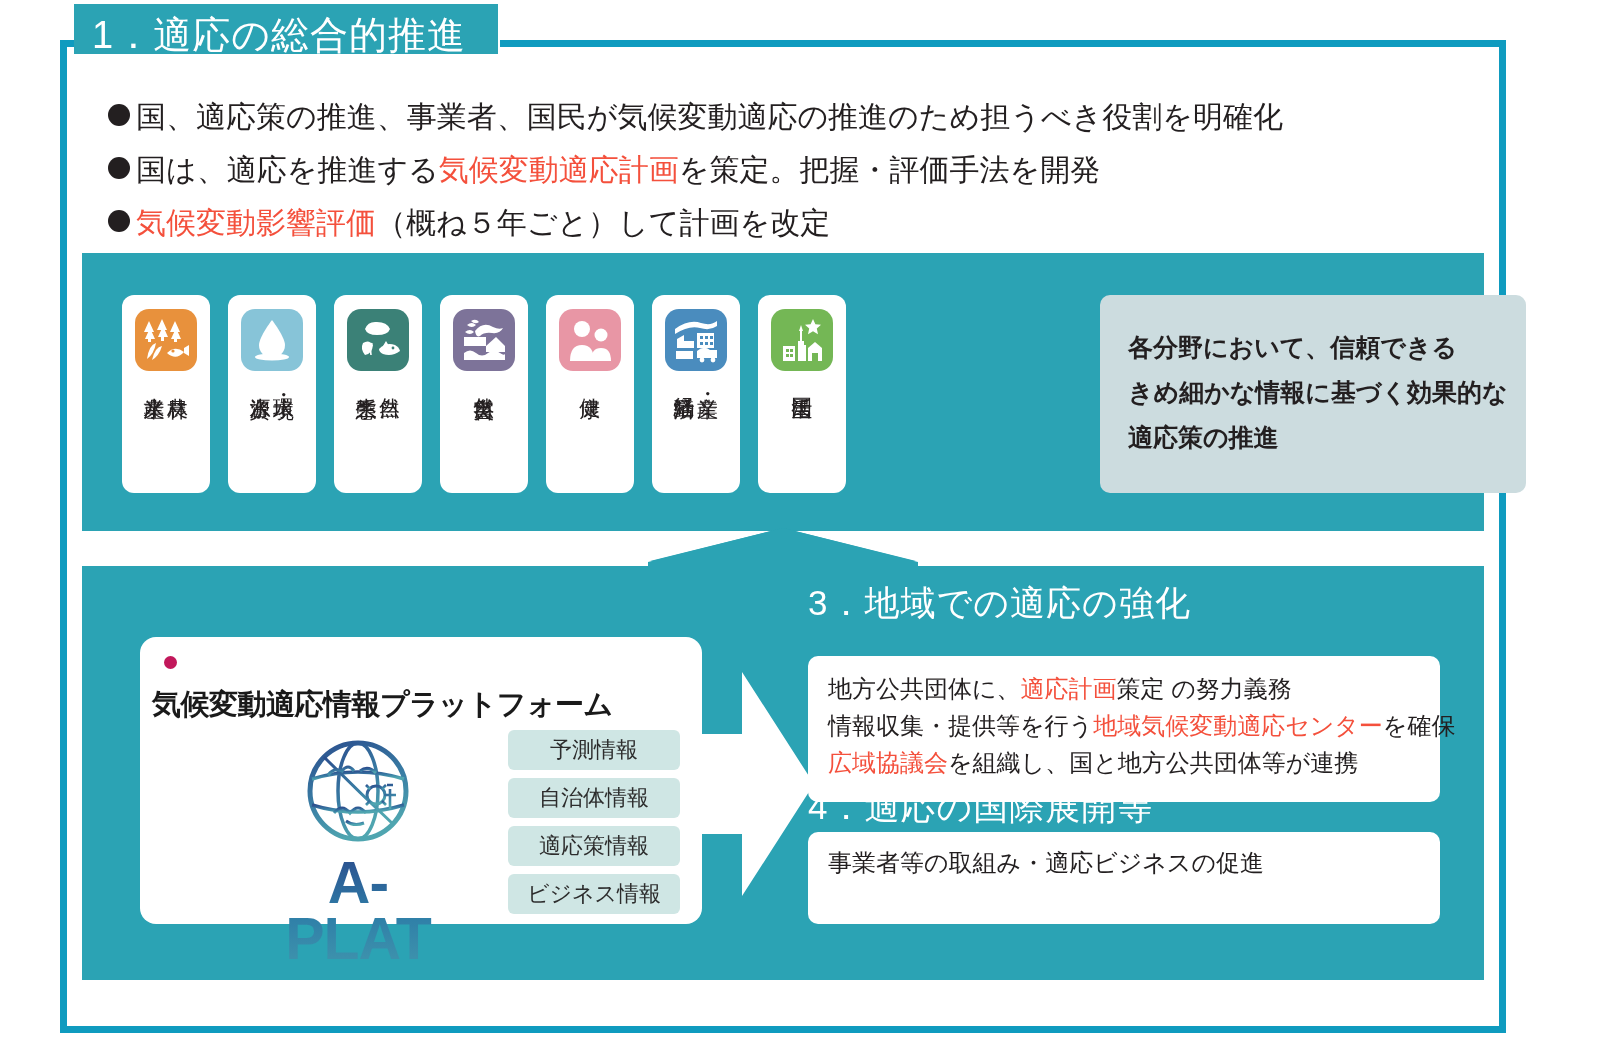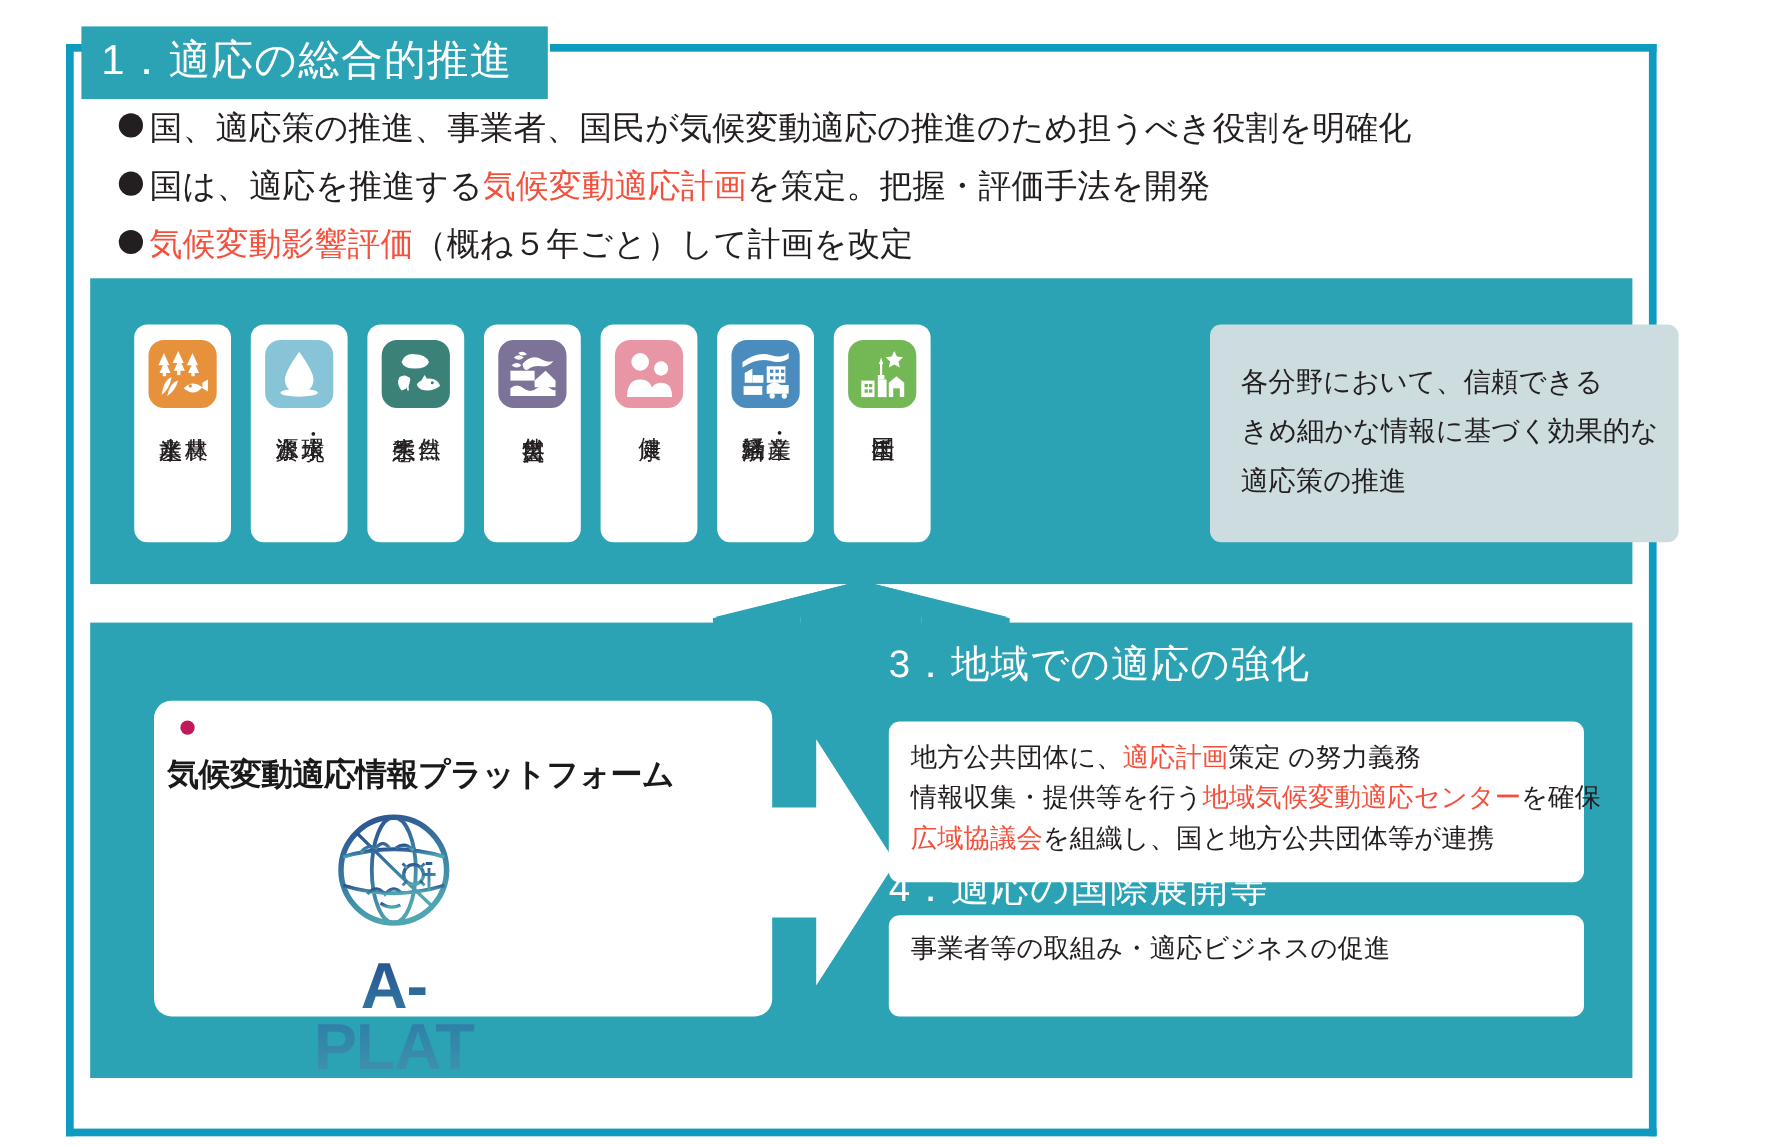--- a/index.html
+++ b/index.html
@@ -44,23 +44,23 @@
     top: 40px;
     width: 1006px;
     height: 7px;
     background: #0f9bbf;
   }
 
   
   .sec1-title {
     position: absolute;
     left: 74px;
-    top: 24px;
+    top: 4px;
     width: 424px;
-    height: 66px;
+    height: 50px;
     background: #2ba3b4;
     color: #ffffff;
     font-size: 38px;
     line-height: 62px;
     letter-spacing: 1px;
     padding-left: 18px;
     white-space: nowrap;
   }
 
   
@@ -143,20 +143,21 @@
   
   .band-note {
     position: absolute;
     left: 1018px;
     top: 42px;
     width: 426px;
     height: 198px;
     background: #ccdcdf;
     border-radius: 10px;
     padding: 30px 0 0 28px;
+    font-weight: bold;
   }
   .band-note-line {
     font-size: 25px;
     line-height: 45px;
     color: #231f20;
     white-space: nowrap;
   }
 
   
   .up-arrow {
@@ -257,21 +258,21 @@
   }
   .aplat-wordmark {
     font-size: 59px;
     font-weight: bold;
     letter-spacing: -1px;
     background: linear-gradient(180deg, #2b4f8e 0%, #2f7fa8 55%, #3f94ad 100%);
     -webkit-background-clip: text;
     background-clip: text;
     color: transparent;
     line-height: 0.95;
-    margin-top: 16px;
+    margin-top: 4px;
   }
 
   .tag-list {
     position: absolute;
     left: 368px;
     top: 93px;
     display: flex;
     flex-direction: column;
     gap: 8px;
   }
@@ -521,20 +522,26 @@
           <path d="M26 40 q6 -8 14 -4 q6 -8 12 0" fill="none" stroke="url(#gl)" stroke-width="3"></path>
           <path d="M58 36 q8 -6 16 2" fill="none" stroke="url(#gl)" stroke-width="3"></path>
           <path d="M88 54 L88 74 M82 60 L94 60 M85 50 L91 50" stroke="url(#gl)" stroke-width="2.6" fill="none"></path>
           <path d="M32 78 q8 -10 16 0 q8 -10 16 0" fill="none" stroke="url(#gl)" stroke-width="3"></path>
           <path d="M44 86 q8 6 18 2" fill="none" stroke="url(#gl)" stroke-width="3"></path>
         </svg>
       </span>
       <div class="aplat-wordmark">A-PLAT</div>
     </div>
 
+    <div class="tag-list" id="tag-host">
+        <div class="tag">予測情報</div>
+        <div class="tag">自治体情報</div>
+        <div class="tag">適応策情報</div>
+        <div class="tag">ビジネス情報</div>
+      </div>
   </div>
 
   <div class="right-arrow">
     <svg width="116" height="224" viewBox="0 0 116 224">
       <path d="M0 62 L44 62 L44 0 L116 112 L44 224 L44 162 L0 162 Z" fill="#ffffff"></path>
     </svg>
   </div>
 
   <div class="sec3-title">3．地域での適応の強化</div>
   <div class="sec3-panel" id="sec3-host">

